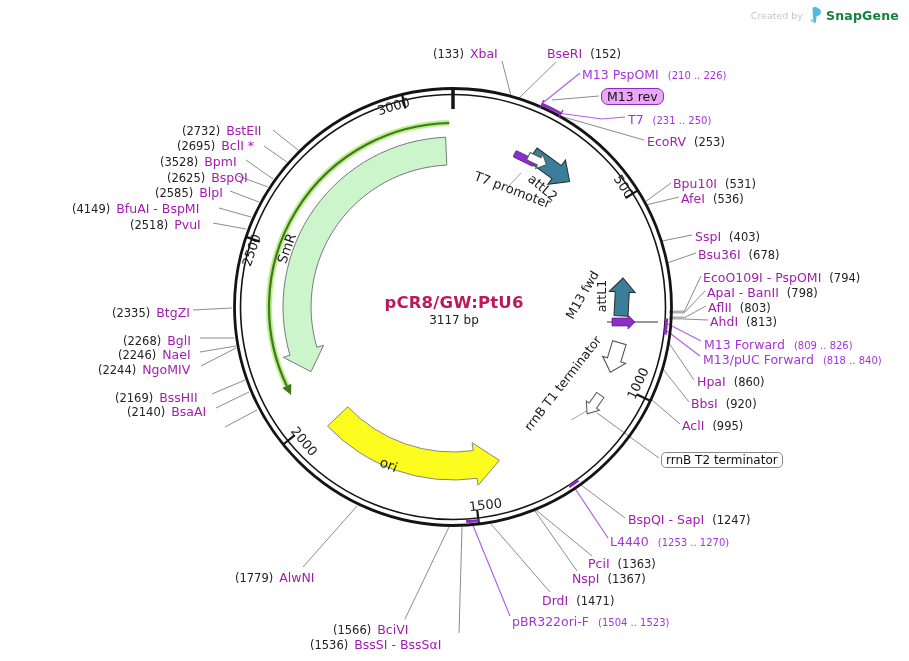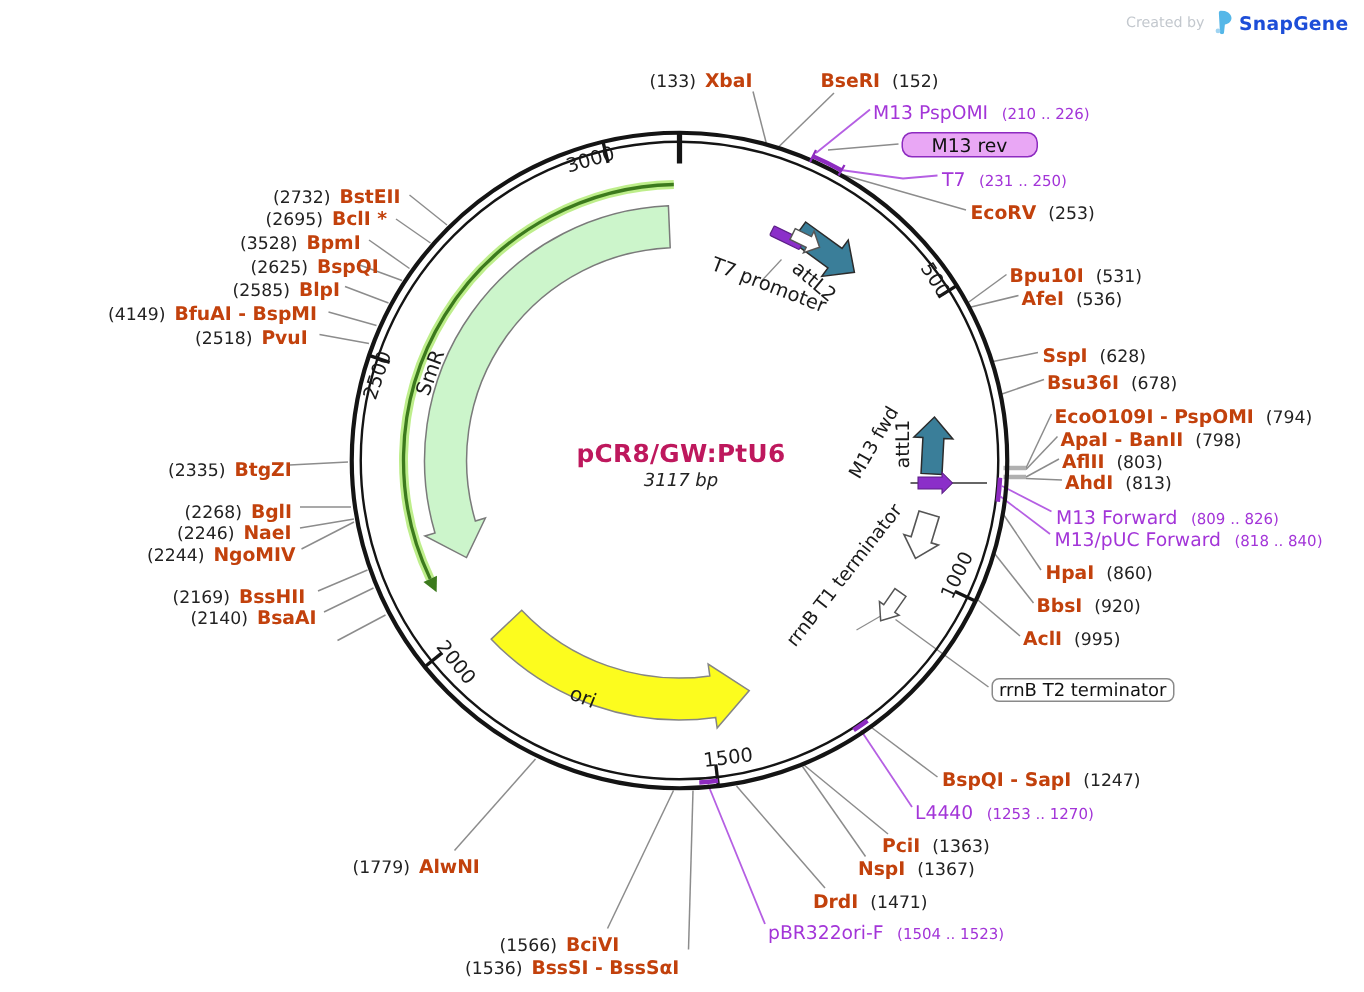--- a/index.html
+++ b/index.html
@@ -1,42 +1,42 @@
 <!DOCTYPE html>
 <html><head>
 <meta charset="utf-8">
 <style>
   html,body{margin:0;padding:0;background:#ffffff;}
   .stage{position:relative;width:909px;height:661px;background:#ffffff;overflow:hidden;
          font-family:"DejaVu Sans","Liberation Sans",sans-serif;color:#1a1a1a;}
   svg.map{position:absolute;left:0;top:0;}
   
   .enz{position:absolute;white-space:nowrap;line-height:1.05;}
-  .enz .nm{font-weight:700;font-size:12.5px;color:#c2410c;}
+  .enz .nm{font-weight:400;font-size:12.5px;color:#a21caf;}
   .enz .ps{font-size:11.5px;color:#222;}
   .enz.pf .ps{margin-right:6px;}
   .enz.nf .ps{margin-left:8px;}
   
   .primer{position:absolute;white-space:nowrap;line-height:1.05;color:#a335d8;}
   .primer .pn{font-size:12.5px;}
   .primer .pr{font-size:10px;margin-left:9px;}
   
   .boxlbl{position:absolute;white-space:nowrap;line-height:1.2;}
   .box-m13rev{left:601px;top:88px;background:#e9a7f5;border:1.5px solid #8d2bc0;border-radius:7px;
-              padding:0 19px;font-size:12.5px;color:#111;}
+              padding:0 5px;font-size:12.5px;color:#111;}
   .box-t2{left:661px;top:452px;background:#fff;border:1px solid #8a8a8a;border-radius:5px;
           padding:0 4px;font-size:12px;color:#111;}
   
   .title{position:absolute;left:354px;top:293px;width:200px;text-align:center;}
   .title .nm2{font-weight:700;font-size:16.5px;letter-spacing:.2px;color:#be185d;}
-  .title .sz{font-size:12px;margin-top:1px;color:#222;font-style:italic;}
+  .title .sz{font-size:12px;margin-top:1px;color:#222;}
   
   .badge{position:absolute;top:7px;right:10px;display:flex;align-items:center;gap:4px;}
   .badge .cb{font-size:9.5px;color:#c3c8ce;margin-right:2px;}
-  .badge .bn{font-size:12.5px;font-weight:600;color:#1d4ed8;letter-spacing:.2px;}
+  .badge .bn{font-size:12.5px;font-weight:600;color:#15803d;letter-spacing:.2px;}
   .svgtxt{font-family:"DejaVu Sans","Liberation Sans",sans-serif;}
 </style>
 </head>
 <body>
 
 <div class="stage">
 
   <svg class="map" width="909" height="661" viewBox="0 0 909 661">
 
     <g stroke="#8c8c8c" stroke-width="1" fill="none">
@@ -201,21 +201,21 @@
   <div class="enz pf" style="left:155px;top:184px"><span class="ps">(2585)</span><span class="nm">BlpI</span></div>
   <div class="enz pf" style="left:167px;top:169px"><span class="ps">(2625)</span><span class="nm">BspQI</span></div>
   <div class="enz pf" style="left:160px;top:153px"><span class="ps">(3528)</span><span class="nm">BpmI</span></div>
   <div class="enz pf" style="left:177px;top:137px"><span class="ps">(2695)</span><span class="nm">BclI *</span></div>
   <div class="enz pf" style="left:182px;top:122px"><span class="ps">(2732)</span><span class="nm">BstEII</span></div>
 
   <div class="enz nf" style="left:547px;top:45px"><span class="nm">BseRI</span><span class="ps">(152)</span></div>
   <div class="enz nf" style="left:647px;top:133px"><span class="nm">EcoRV</span><span class="ps">(253)</span></div>
   <div class="enz nf" style="left:673px;top:175px"><span class="nm">Bpu10I</span><span class="ps">(531)</span></div>
   <div class="enz nf" style="left:681px;top:190px"><span class="nm">AfeI</span><span class="ps">(536)</span></div>
-  <div class="enz nf" style="left:695px;top:228px"><span class="nm">SspI</span><span class="ps">(628)</span></div>
+  <div class="enz nf" style="left:695px;top:228px"><span class="nm">SspI</span><span class="ps">(403)</span></div>
   <div class="enz nf" style="left:698px;top:246px"><span class="nm">Bsu36I</span><span class="ps">(678)</span></div>
   <div class="enz nf" style="left:703px;top:269px"><span class="nm">EcoO109I - PspOMI</span><span class="ps">(794)</span></div>
   <div class="enz nf" style="left:707px;top:284px"><span class="nm">ApaI - BanII</span><span class="ps">(798)</span></div>
   <div class="enz nf" style="left:708px;top:299px"><span class="nm">AflII</span><span class="ps">(803)</span></div>
   <div class="enz nf" style="left:710px;top:313px"><span class="nm">AhdI</span><span class="ps">(813)</span></div>
   <div class="enz nf" style="left:697px;top:373px"><span class="nm">HpaI</span><span class="ps">(860)</span></div>
   <div class="enz nf" style="left:691px;top:395px"><span class="nm">BbsI</span><span class="ps">(920)</span></div>
   <div class="enz nf" style="left:682px;top:417px"><span class="nm">AclI</span><span class="ps">(995)</span></div>
   <div class="enz nf" style="left:628px;top:511px"><span class="nm">BspQI - SapI</span><span class="ps">(1247)</span></div>
   <div class="enz nf" style="left:588px;top:555px"><span class="nm">PciI</span><span class="ps">(1363)</span></div>

